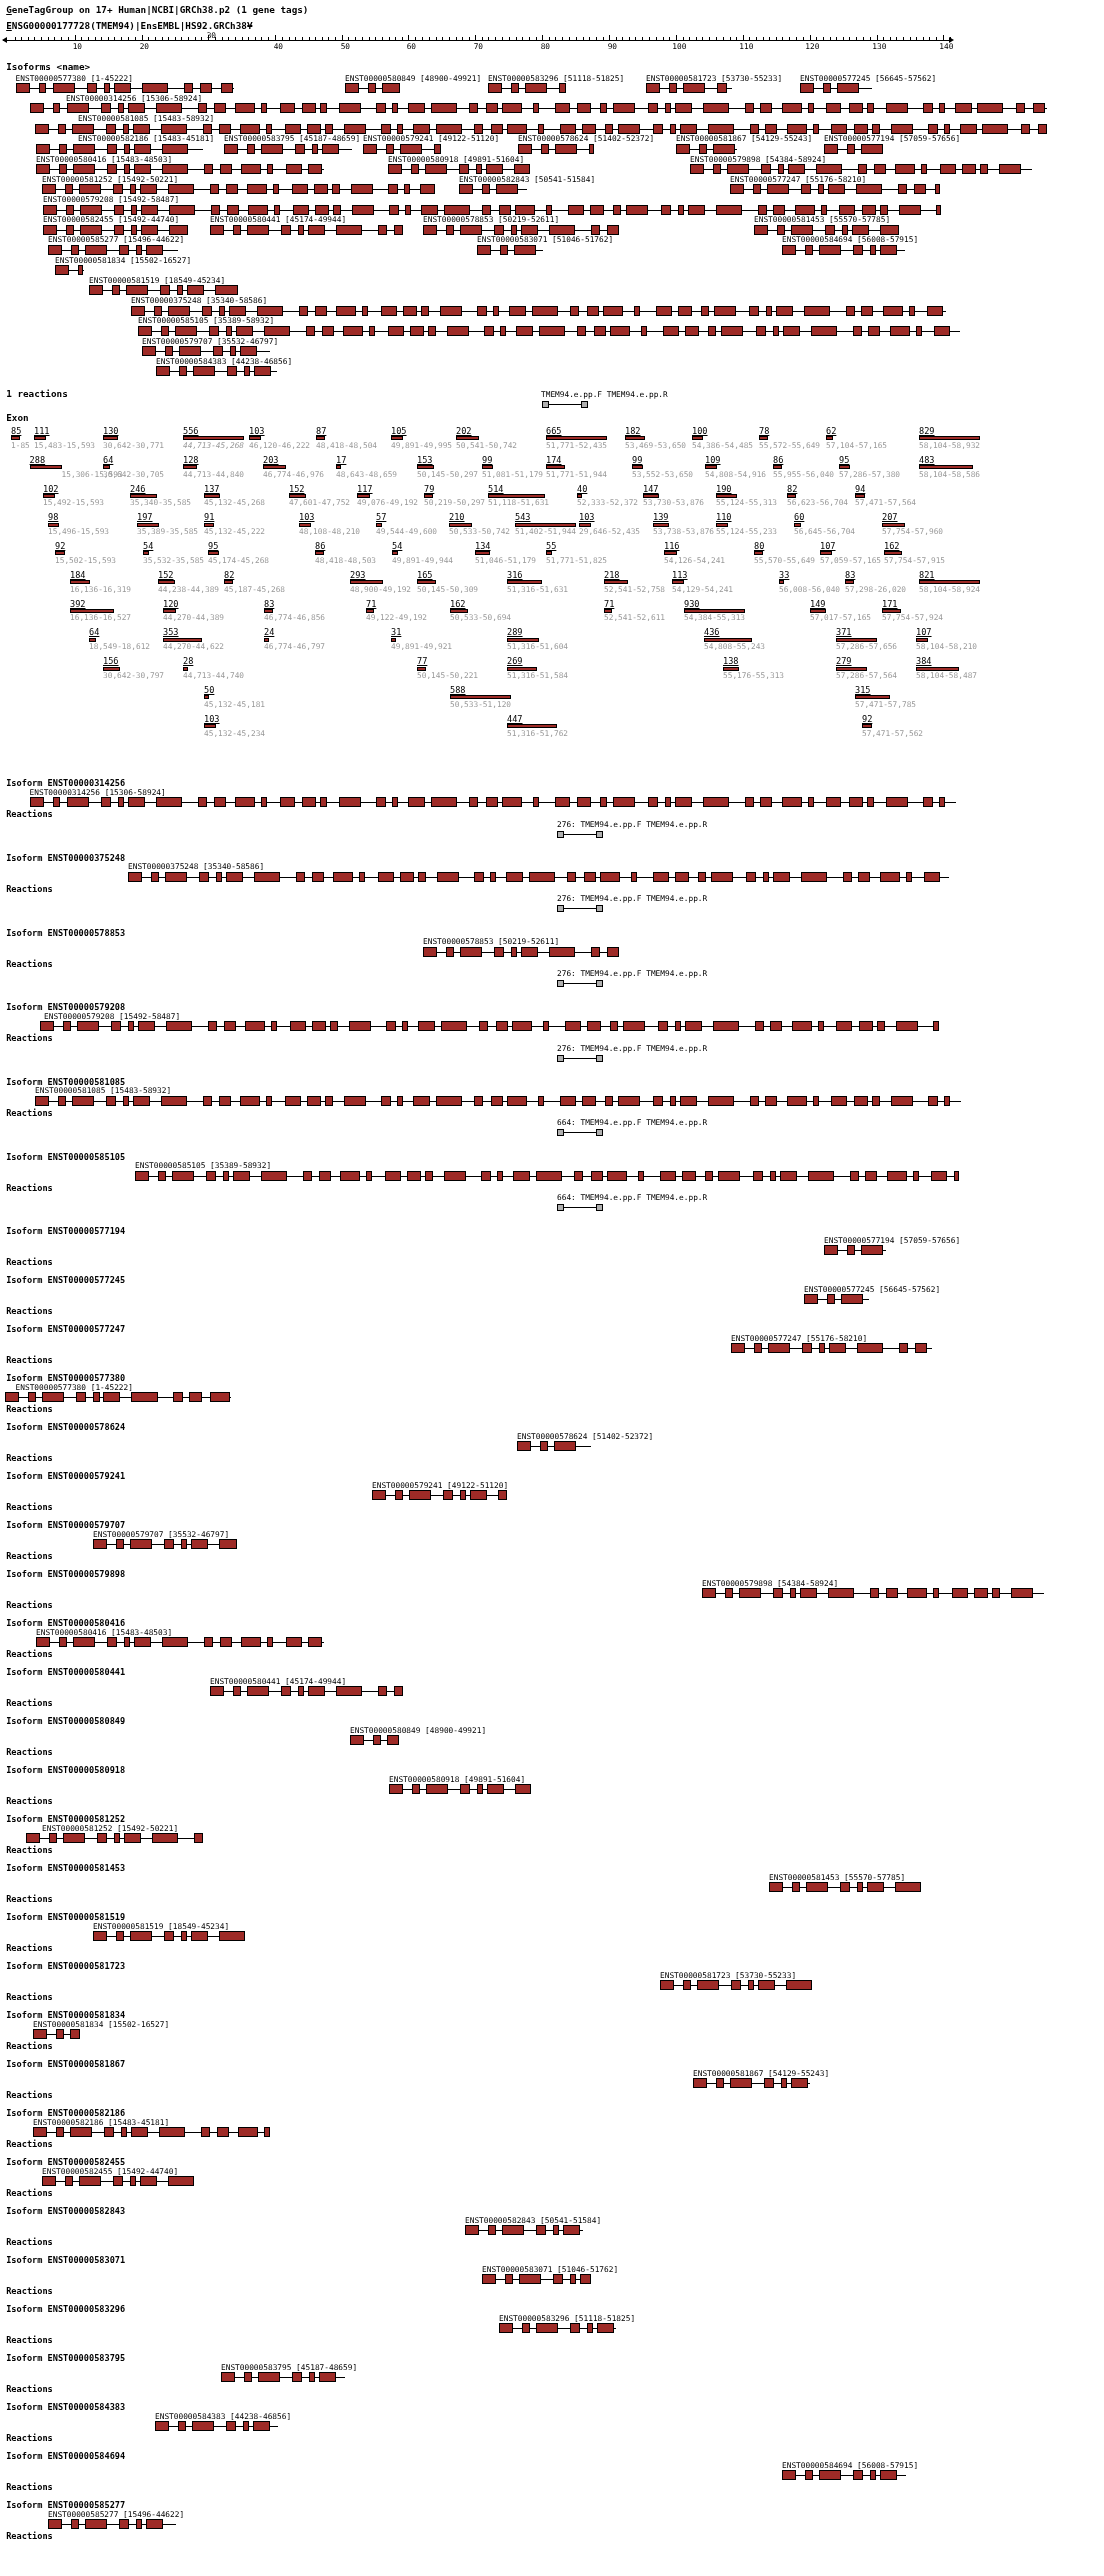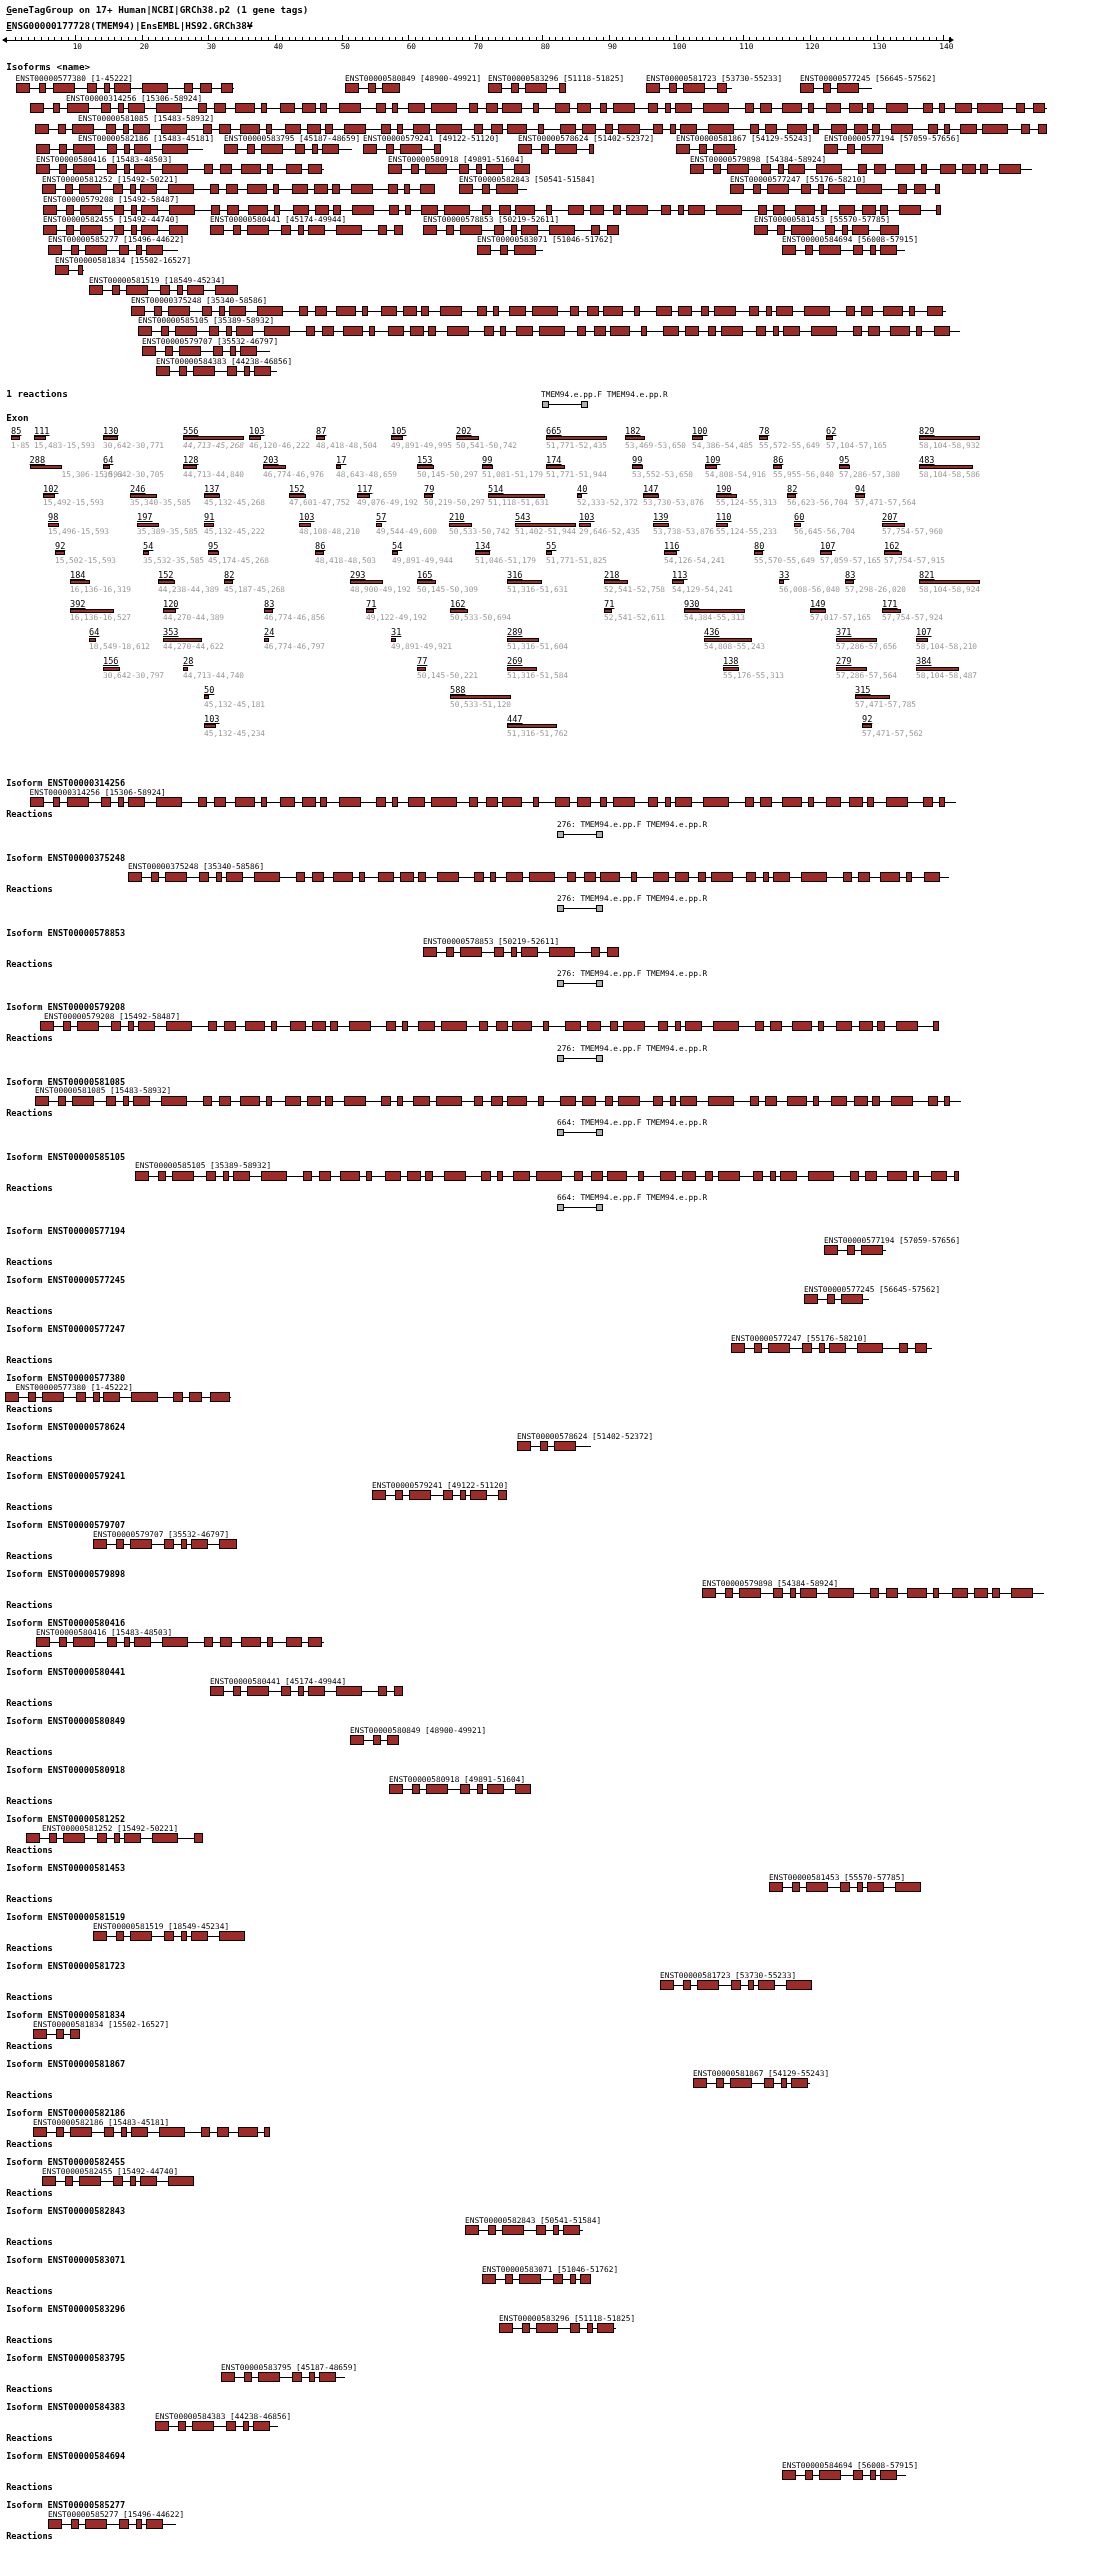--- a/index.html
+++ b/index.html
@@ -175,21 +175,21 @@
       <div class="tick" style="left: 903px; top: 37px; width: 0.8px; height: 3.1px;"></div>
       <div class="tick" style="left: 910px; top: 37px; width: 0.8px; height: 3.1px;"></div>
       <div class="tick" style="left: 916px; top: 37px; width: 0.8px; height: 3.1px;"></div>
       <div class="tick" style="left: 923px; top: 37px; width: 0.8px; height: 3.1px;"></div>
       <div class="tick" style="left: 929px; top: 37px; width: 0.8px; height: 3.1px;"></div>
       <div class="tick" style="left: 936px; top: 37px; width: 0.8px; height: 3.1px;"></div>
       <div class="tick" style="left: 943px; top: 35px; width: 0.8px; height: 5.4px;"></div>
       <div class="tick" style="left: 950px; top: 37px; width: 0.8px; height: 3.1px;"></div>
       <div class="abs f10" style="left: 68px; top: 43px; width: 18.7px; text-align: center;">10</div>
       <div class="abs f10" style="left: 135px; top: 43px; width: 18.7px; text-align: center;">20</div>
-      <div class="abs f10" style="left: 202px; top: 43px; width: 18.7px; text-align: center;">30</div>
+      <div class="abs f10" style="left: 202px; top: 32px; width: 18.7px; text-align: center;">30</div>
       <div class="abs f10" style="left: 269px; top: 43px; width: 18.7px; text-align: center;">40</div>
       <div class="abs f10" style="left: 336px; top: 43px; width: 18.7px; text-align: center;">50</div>
       <div class="abs f10" style="left: 402px; top: 43px; width: 18.7px; text-align: center;">60</div>
       <div class="abs f10" style="left: 469px; top: 43px; width: 18.7px; text-align: center;">70</div>
       <div class="abs f10" style="left: 536px; top: 43px; width: 18.7px; text-align: center;">80</div>
       <div class="abs f10" style="left: 603px; top: 43px; width: 18.7px; text-align: center;">90</div>
       <div class="abs f10" style="left: 670px; top: 43px; width: 18.7px; text-align: center;">100</div>
       <div class="abs f10" style="left: 737px; top: 43px; width: 18.7px; text-align: center;">110</div>
       <div class="abs f10" style="left: 803px; top: 43px; width: 18.7px; text-align: center;">120</div>
       <div class="abs f10" style="left: 870px; top: 43px; width: 18.7px; text-align: center;">130</div>

